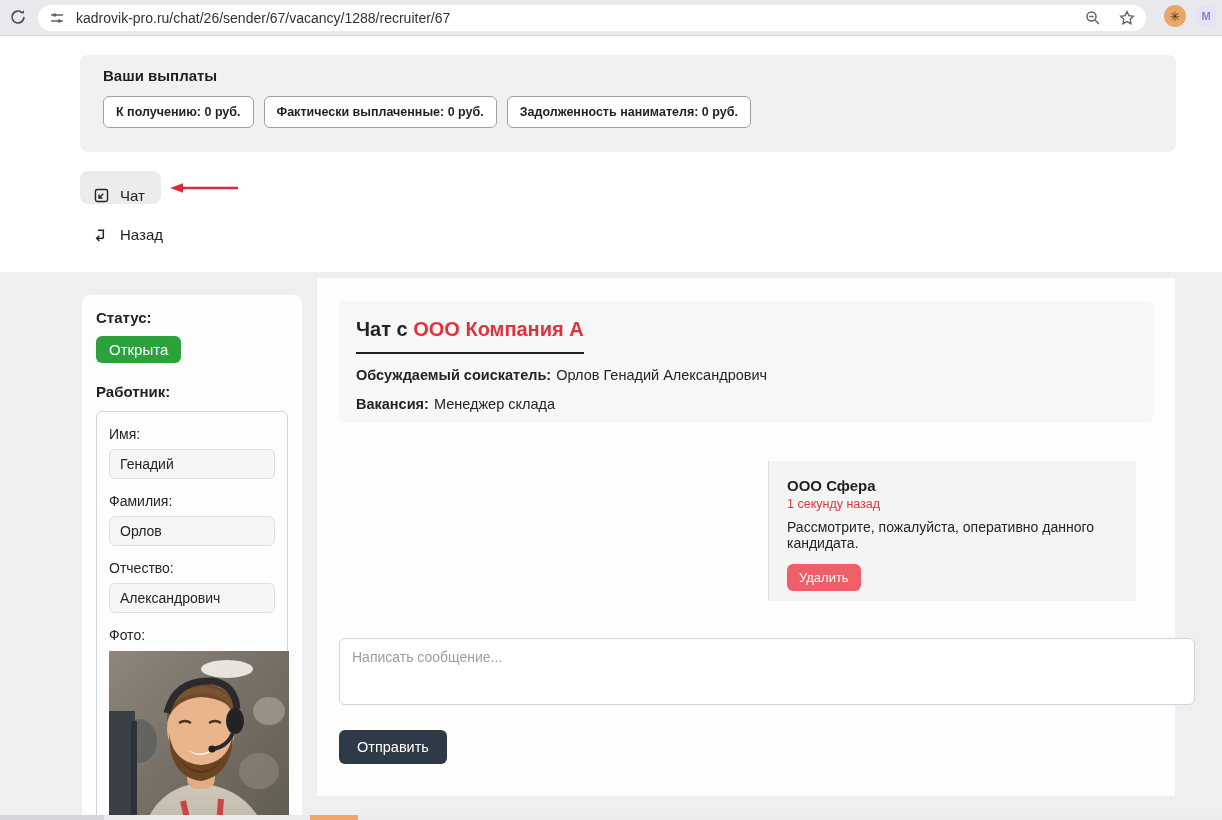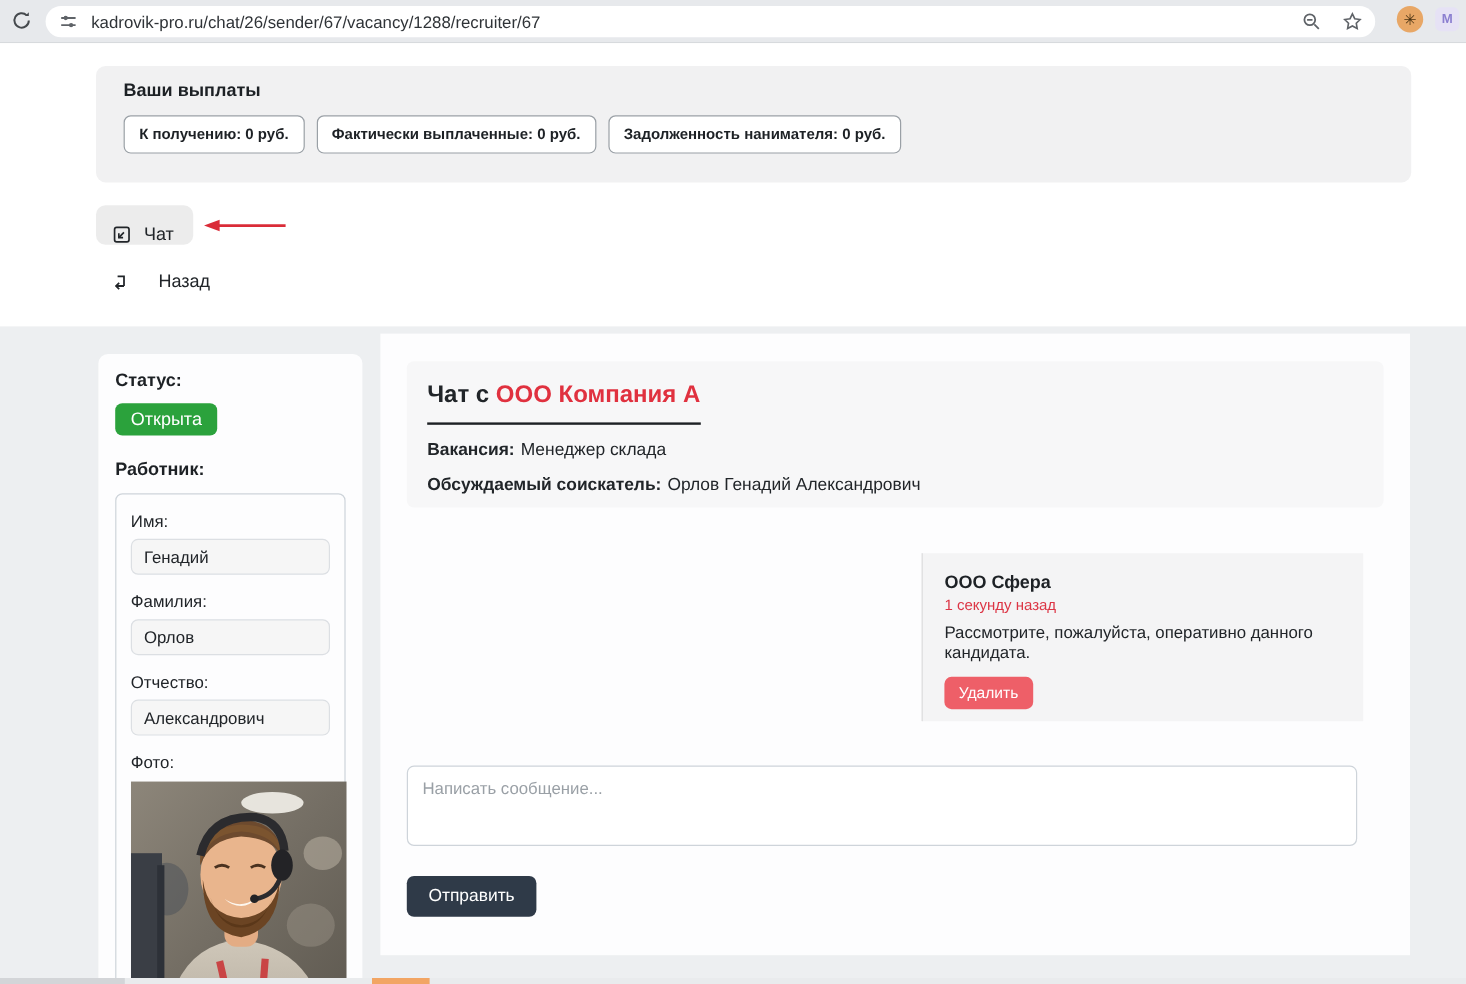--- a/index.html
+++ b/index.html
@@ -24,21 +24,21 @@
 
   .payments-panel { position:absolute; left:80px; top:19px; width:1096px; height:97px; background:#f1f1f2; border-radius:8px; padding:12px 23px; }
   .payments-title { font-size:15px; font-weight:bold; color:#1d2125; }
   .payments-row { display:flex; gap:10px; margin-top:12px; }
   .pay-btn { background:#ffffff; border:1px solid #9aa0a6; border-radius:6px; padding:8px 12px; font-size:12.5px; font-weight:bold; color:#1d2125; font-family:"Liberation Sans", sans-serif; cursor:pointer; white-space:nowrap; }
 
   .chat-btn { position:absolute; left:80px; top:135px; height:33px; background:#ececec; border:none; border-radius:8px; display:flex; align-items:center; gap:10px; padding:16px 16px 0 13px; font-size:15px; color:#212529; font-family:"Liberation Sans", sans-serif; cursor:pointer; }
   .chat-btn svg { display:block; }
   .red-arrow { position:absolute; left:170px; top:146px; width:70px; height:12px; }
 
-  .back-link { position:absolute; left:92px; top:190px; display:flex; align-items:center; gap:24px; font-size:15px; color:#212529; cursor:pointer; background:none; border:none; font-family:"Liberation Sans", sans-serif; }
+  .back-link { position:absolute; left:92px; top:190px; display:flex; align-items:center; gap:12px; font-size:15px; color:#212529; cursor:pointer; background:none; border:none; font-family:"Liberation Sans", sans-serif; }
 
   
   .gray-zone { position:absolute; left:0; top:272px; width:1222px; height:548px; background:#edeff1; }
 
   
   .left-card { position:absolute; left:82px; top:23px; width:220px; height:620px; background:#fdfdfe; border-radius:8px; padding:14px; }
   .side-label { font-size:15px; font-weight:bold; color:#1d2125; }
   .status-badge { display:inline-block; margin-top:10px; background:#2ba23c; color:#fff; font-size:15px; padding:5px 13px; border-radius:6px; border:none; cursor:pointer; font-family:"Liberation Sans", sans-serif; }
   .worker-label { margin-top:20px; }
   .worker-box { margin-top:11px; border:1px solid #ced4da; border-radius:6px; padding:12px 12px; }
@@ -56,21 +56,21 @@
   .detail-line { margin-top:13px; font-size:14.5px; color:#212529; }
   .detail-line b { font-weight:bold; }
   .detail-line span { margin-left:5px; }
 
   .msg-card { position:absolute; left:451px; top:183px; width:368px; height:140px; background:#f4f4f5; border-left:1px solid #dcdcde; padding:16px 18px; }
   .msg-author { font-size:15px; font-weight:bold; color:#1d2125; }
   .msg-time { font-size:12.5px; color:#dc3545; margin-top:3px; }
   .msg-text { font-size:14px; color:#212529; margin-top:8px; }
   .delete-btn { margin-top:13px; background:#ee5f68; color:#fff; border:none; border-radius:6px; padding:6px 12px; font-size:13px; font-family:"Liberation Sans", sans-serif; cursor:pointer; }
 
-  .msg-input { position:absolute; left:22px; top:360px; width:792px; height:67px; border:1px solid #ced4da; border-radius:6px; padding:10px 12px; font-size:14px; color:#212529; resize:none; font-family:"Liberation Sans", sans-serif; background:#fff; }
+  .msg-input { position:absolute; left:22px; top:360px; width:856px; height:67px; border:1px solid #ced4da; border-radius:6px; padding:10px 12px; font-size:14px; color:#212529; resize:none; font-family:"Liberation Sans", sans-serif; background:#fff; }
   .msg-input::placeholder { color:#9aa0a6; }
   .send-btn { position:absolute; left:22px; top:452px; background:#2f3a48; color:#fff; border:none; border-radius:6px; padding:9px 18px; font-size:14.5px; font-family:"Liberation Sans", sans-serif; cursor:pointer; }
 
   
   .hscroll-track { position:absolute; left:0; bottom:0; width:1222px; height:5px; background:#e9ebed; }
   .hscroll-dark { position:absolute; left:0; bottom:0; width:104px; height:5px; background:#d3d5d8; }
   .hscroll-thumb { position:absolute; left:310px; bottom:0; width:48px; height:5px; background:#f2a564; }
 </style>
 </head>
 <body>
@@ -214,24 +214,24 @@
     </div>
 
     <div class="main-card">
 
       <div class="chat-header">
         <div class="chat-title">
           <span>Чат с</span>
           <span class="company">ООО Компания А</span>
         </div>
         <div class="detail-line">
+          <b>Обсуждаемый соискатель:</b><span>Орлов Генадий Александрович</span>
+        </div>
+        <div class="detail-line">
           <b>Вакансия:</b><span>Менеджер склада</span>
-        </div>
-        <div class="detail-line">
-          <b>Обсуждаемый соискатель:</b><span>Орлов Генадий Александрович</span>
         </div>
       </div>
 
       <div class="msg-card">
         <div class="msg-author">ООО Сфера</div>
         <div class="msg-time">1 секунду назад</div>
         <div class="msg-text">Рассмотрите, пожалуйста, оперативно данного кандидата.</div>
         <button class="delete-btn">Удалить</button>
       </div>
 

